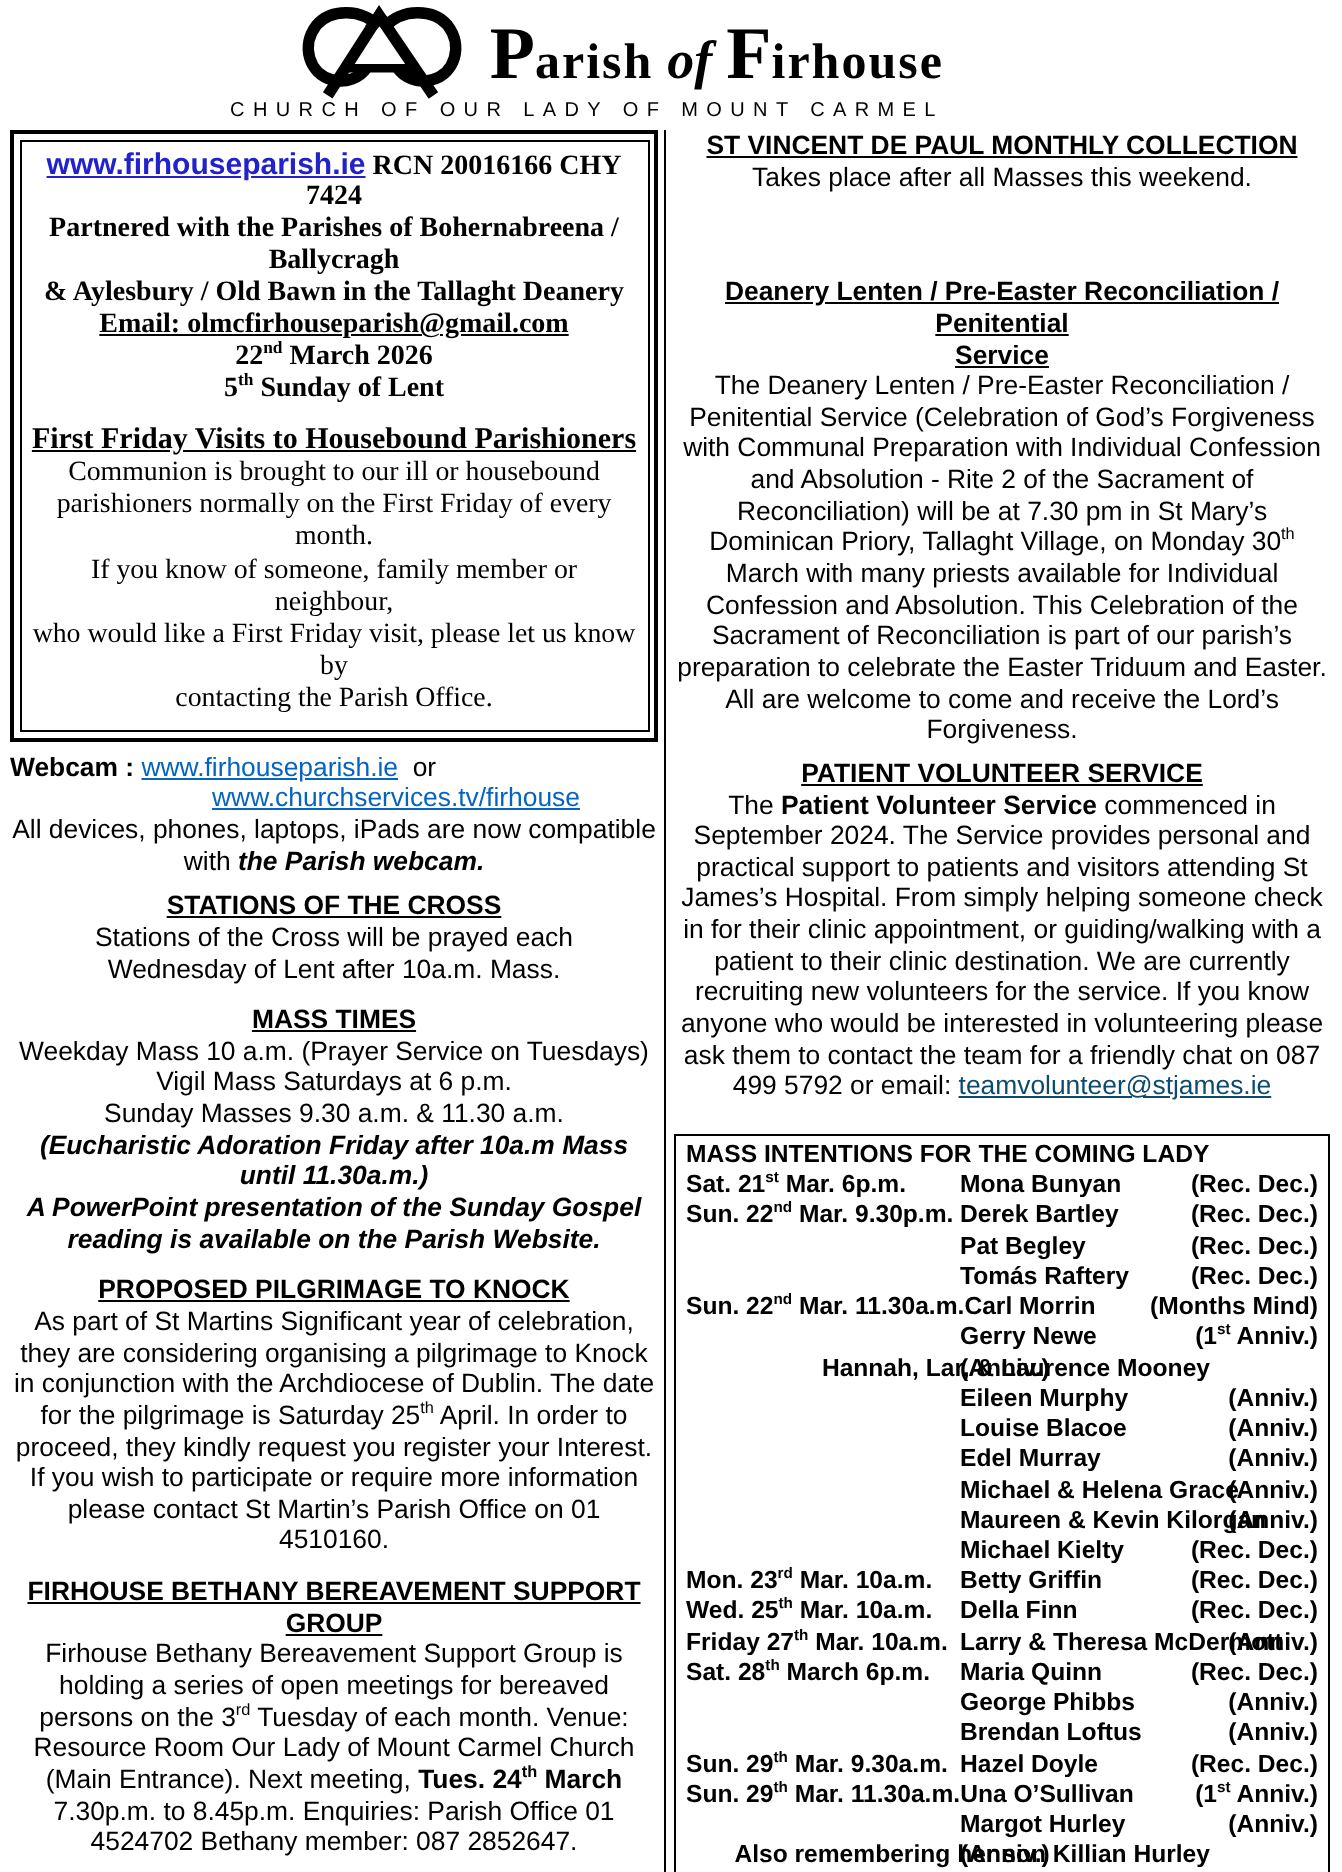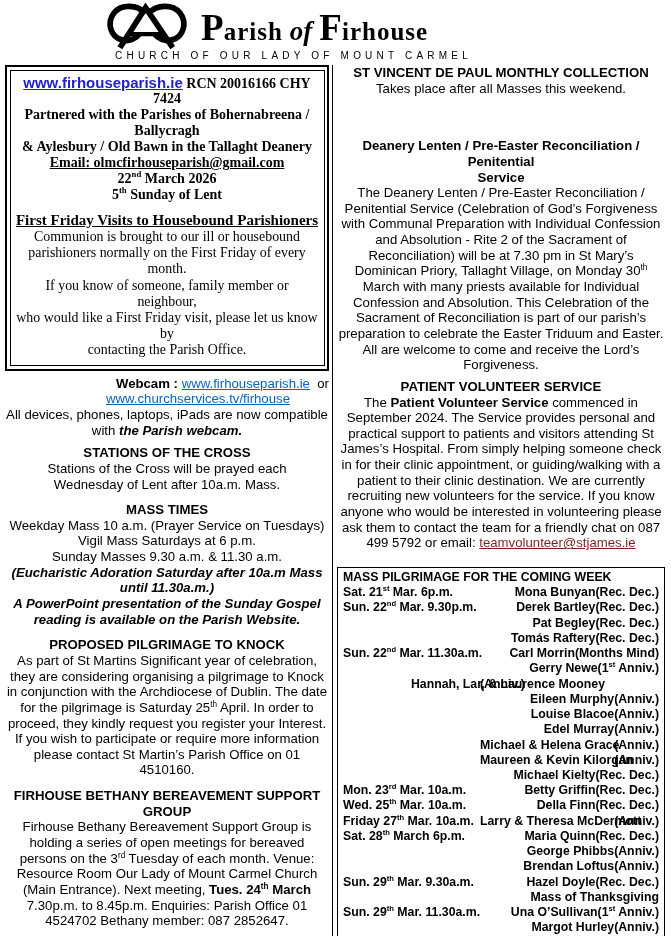--- a/index.html
+++ b/index.html
@@ -1,21 +1,21 @@
 <!DOCTYPE html>
 <html style="--link1: #2222cc; --link2: #0563c1;"><head>
 <meta charset="utf-8">
 <style>
   html,body{margin:0;padding:0;background:#fff;color:#000;}
   body{width:671px;height:936px;overflow:hidden;font-family:"Liberation Sans",sans-serif;}
   .page{padding:2px 5px 0 5px;}
 
   
   .mast{width:fit-content;margin:0 auto;transform:translateX(-48px);}
-  .mast-row{display:flex;align-items:center;gap:10px;}
+  .mast-row{display:flex;align-items:center;gap:10px;justify-content:flex-end;}
   .mast-title{font-family:"Liberation Serif",serif;font-weight:bold;white-space:nowrap;}
   .mast-title .cap{font-size:37px;}
   .mast-title .rest{font-size:25px;letter-spacing:1px;}
   .mast-title .of{font-style:italic;font-size:27px;font-weight:bold;margin:0 7px;}
   .mast-sub{font-size:10px;letter-spacing:4.2px;margin:-2px 0 0 12px;white-space:nowrap;}
 
   
   .cols{display:flex;align-items:stretch;margin-top:4px;}
   .col-left{flex:0 0 324px;width:324px;}
   .divider{flex:0 0 0;border-left:1.6px solid #000;margin:0 4px 0 3px;}
@@ -26,36 +26,36 @@
   .box-inner{border:1px solid #000;padding:3px 4px 7px;text-align:center;
              font-family:"Liberation Serif",serif;font-weight:bold;font-size:14px;line-height:1.14;}
   .website-link{color:var(--link1,#2222cc);font-weight:bold;font-size:15px;
                 font-family:"Liberation Sans",sans-serif;text-decoration:underline;cursor:pointer;}
   .email-link{text-decoration:underline;color:#000;cursor:pointer;}
   .ff-head{display:block;text-decoration:underline;margin-top:9px;font-size:15px;}
   .ff-text{font-weight:normal;font-size:13.9px;line-height:1.16;}
 
   
   .sec{margin-bottom:10px;text-align:center;font-size:13.2px;line-height:1.185;}
-  .sec-h{font-weight:bold;}
+  .sec-h{font-weight:bold;text-decoration:underline;}
   .pre{white-space:pre-line;}
   .bi{font-weight:bold;font-style:italic;}
   .b{font-weight:bold;}
-  .webline{text-align:right;}
+  .webline{text-align:left;}
   .weblink{color:var(--link2,#0563c1);text-decoration:underline;cursor:pointer;}
   .web2{text-align:center;margin-left:62px;}
-  .mail-link{text-decoration:underline;color:#7f1d1d;cursor:pointer;}
+  .mail-link{text-decoration:underline;color:#0c4a6e;cursor:pointer;}
 
   
   .mi-box{border:1.6px solid #000;padding:2px 5px 4px 5px;font-weight:bold;font-size:12.3px;
           line-height:1.24;text-align:left;margin:3px 0 9px 0;}
   .mi-head{white-space:nowrap;}
   .mi-row{display:flex;position:relative;}
   .mi-date{flex:0 0 auto;min-width:137px;white-space:nowrap;}
-  .mi-name{flex:1 1 auto;min-width:0;white-space:nowrap;text-align:right;}
+  .mi-name{flex:1 1 auto;min-width:0;white-space:nowrap;text-align:left;}
   .mi-note{flex:0 0 auto;white-space:nowrap;text-align:right;}
   .mi-name-long{position:absolute;right:54px;}
 
   sup{font-size:0.62em;vertical-align:super;line-height:0;}
 </style>
 </head>
 <body>
 
 <div class="page">
 
@@ -106,21 +106,21 @@
         <div class="sec-h">STATIONS OF THE CROSS</div>
         <div class="pre">Stations of the Cross will be prayed each
 Wednesday of Lent after 10a.m. Mass.</div>
       </div>
 
       <div class="sec">
         <div class="sec-h">MASS TIMES</div>
         <div class="pre">Weekday Mass 10 a.m. (Prayer Service on Tuesdays)
 Vigil Mass Saturdays at 6 p.m.
 Sunday Masses 9.30 a.m. &amp; 11.30 a.m.</div>
-        <div class="pre bi">(Eucharistic Adoration Saturday after 10a.m Mass
+        <div class="pre bi">(Eucharistic Adoration Friday after 10a.m Mass
 until 11.30a.m.)</div>
         <div class="bi">A PowerPoint presentation of the Sunday Gospel reading is available on the Parish Website.</div>
       </div>
 
       <div class="sec">
         <div class="sec-h">PROPOSED PILGRIMAGE TO KNOCK</div>
         <div class="pre">As part of St Martins Significant year of celebration, they are considering organising a pilgrimage to Knock in conjunction with the Archdiocese of Dublin. The date for the pilgrimage is Saturday 25<sup>th</sup> April. In order to proceed, they kindly request you register your Interest.
 If you wish to participate or require more information please contact St Martin’s Parish Office on 01 4510160.</div>
       </div>
 
@@ -145,21 +145,21 @@
 Service</div>
         <div>The Deanery Lenten / Pre-Easter Reconciliation / Penitential Service (Celebration of God’s Forgiveness with Communal Preparation with Individual Confession and Absolution - Rite 2 of the Sacrament of Reconciliation) will be at 7.30 pm in St Mary’s Dominican Priory, Tallaght Village, on Monday 30<sup>th</sup> March with many priests available for Individual Confession and Absolution. This Celebration of the Sacrament of Reconciliation is part of our parish’s preparation to celebrate the Easter Triduum and Easter. All are welcome to come and receive the Lord’s Forgiveness.</div>
       </div>
 
       <div class="sec" style="margin-bottom:16px;">
         <div class="sec-h">PATIENT VOLUNTEER SERVICE</div>
         <div><span>The </span><span class="b">Patient Volunteer Service</span><span> commenced in September 2024.  The Service provides personal and practical support to patients and visitors attending St James’s Hospital. From simply helping someone check in for their clinic appointment, or guiding/walking with a patient to their clinic destination. We are currently recruiting new volunteers for the service. If you know anyone who would be interested in volunteering please ask them to contact the team for a friendly chat on 087 499 5792 or email: </span><span class="mail-link">teamvolunteer@stjames.ie</span></div>
       </div>
 
       <div class="mi-box">
-        <div class="mi-head">MASS PILGRIMAGE FOR THE COMING WEEK</div>
+        <div class="mi-head">MASS INTENTIONS FOR THE COMING LADY</div>
         <div>
             <div class="mi-row">
               <span class="mi-date">Sat. 21<sup>st</sup>  Mar. 6p.m.</span>
               <span class="mi-name">Mona Bunyan</span>
               <span class="mi-note">(Rec. Dec.)</span>
             </div>
             <div class="mi-row">
               <span class="mi-date">Sun. 22<sup>nd</sup> Mar. 9.30p.m.</span>
               <span class="mi-name">Derek Bartley</span>
               <span class="mi-note">(Rec. Dec.)</span>
@@ -249,21 +249,20 @@
               <span class="mi-name">Brendan Loftus</span>
               <span class="mi-note">(Anniv.)</span>
             </div>
             <div class="mi-row">
               <span class="mi-date">Sun. 29<sup>th</sup> Mar. 9.30a.m.</span>
               <span class="mi-name">Hazel Doyle</span>
               <span class="mi-note">(Rec. Dec.)</span>
             </div>
             <div class="mi-row">
               <span class="mi-date"></span>
-              <span class="mi-name">Mass of Thanksgiving</span>
               <span class="mi-note"></span>
             </div>
             <div class="mi-row">
               <span class="mi-date">Sun. 29<sup>th</sup> Mar.  11.30a.m.</span>
               <span class="mi-name">Una O’Sullivan</span>
               <span class="mi-note">(1<sup>st</sup> Anniv.)</span>
             </div>
             <div class="mi-row">
               <span class="mi-date"></span>
               <span class="mi-name">Margot Hurley</span>

